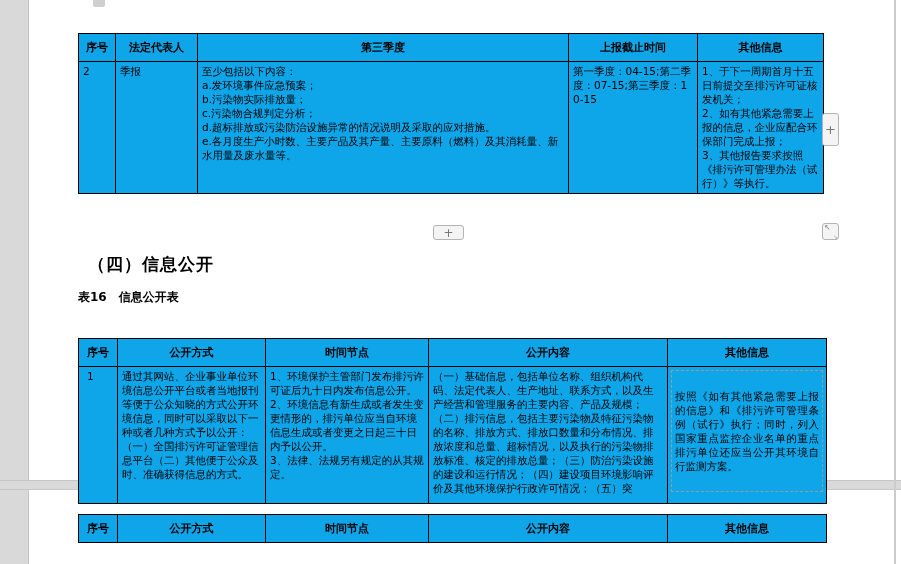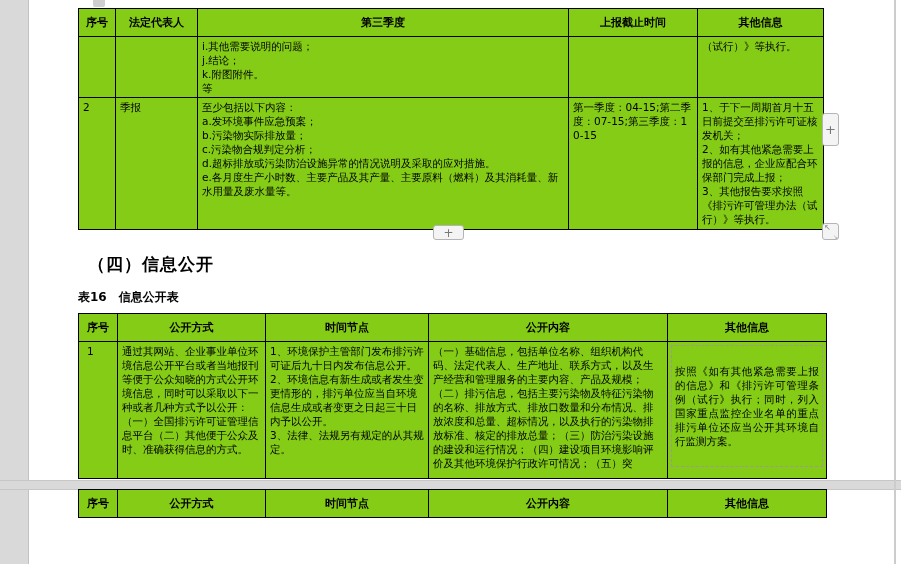--- a/index.html
+++ b/index.html
@@ -7,21 +7,21 @@
     position:relative;width:901px;height:564px;overflow:hidden;
     background:#ffffff;
     font-family:"DejaVu Sans","Liberation Sans",sans-serif;
     color:#000;
   }
   .left-margin{position:absolute;left:0;top:0;width:28px;height:564px;background:#d9d9d9;border-right:1px solid #c2c2c2;}
   .page-break-band{position:absolute;left:0;top:480px;width:901px;height:8px;background:#d9d9d9;border-top:1px solid #c6c6c6;border-bottom:1px solid #c6c6c6;}
   .right-scroll-line{position:absolute;left:894px;top:0;width:2px;height:564px;background:#cccccc;}
   .top-tick{position:absolute;left:93px;top:0;width:12px;height:7px;background:#cfcfcf;border-radius:0 0 2px 2px;}
 
-  table.doc-table{position:absolute;border-collapse:collapse;table-layout:fixed;background:#84cc16;}
+  table.doc-table{position:absolute;border-collapse:collapse;table-layout:fixed;background:#0ea5e9;margin-top:25px;}
   .doc-table th,.doc-table td{
     border:1px solid #000;
     font-size:10.5px;line-height:14px;
     padding:2px 4px;vertical-align:top;text-align:left;
     overflow:hidden;word-break:break-all;
   }
   .doc-table th{font-weight:bold;text-align:center;vertical-align:middle;font-size:11px;padding:2px 2px;}
   .ml{white-space:pre-line;}
   .jus{text-align:justify;}
   .v-mid{vertical-align:middle;}
@@ -71,30 +71,20 @@
       <col style="width:129px">
       <col style="width:126px">
   </colgroup>
   <tbody>
       <tr style="height:28px">
     <th>序号</th>
     <th>法定代表人</th>
     <th>第三季度</th>
     <th>上报截止时间</th>
     <th>其他信息</th>
-  </tr>
-  <tr style="height:60px">
-    <td class="d-l"></td>
-    <td></td>
-    <td class="ml">i.其他需要说明的问题；
-j.结论；
-k.附图附件。
-等</td>
-    <td></td>
-    <td class="d-r">（试行）》等执行。</td>
   </tr>
   <tr style="height:132px">
     <td class="d-l d-b">2</td>
     <td class="d-b">季报</td>
     <td class="ml d-b">至少包括以下内容：
 a.发环境事件应急预案；
 b.污染物实际排放量；
 c.污染物合规判定分析；
 d.超标排放或污染防治设施异常的情况说明及采取的应对措施。
 e.各月度生产小时数、主要产品及其产量、主要原料（燃料）及其消耗量、新水用量及废水量等。</td>

